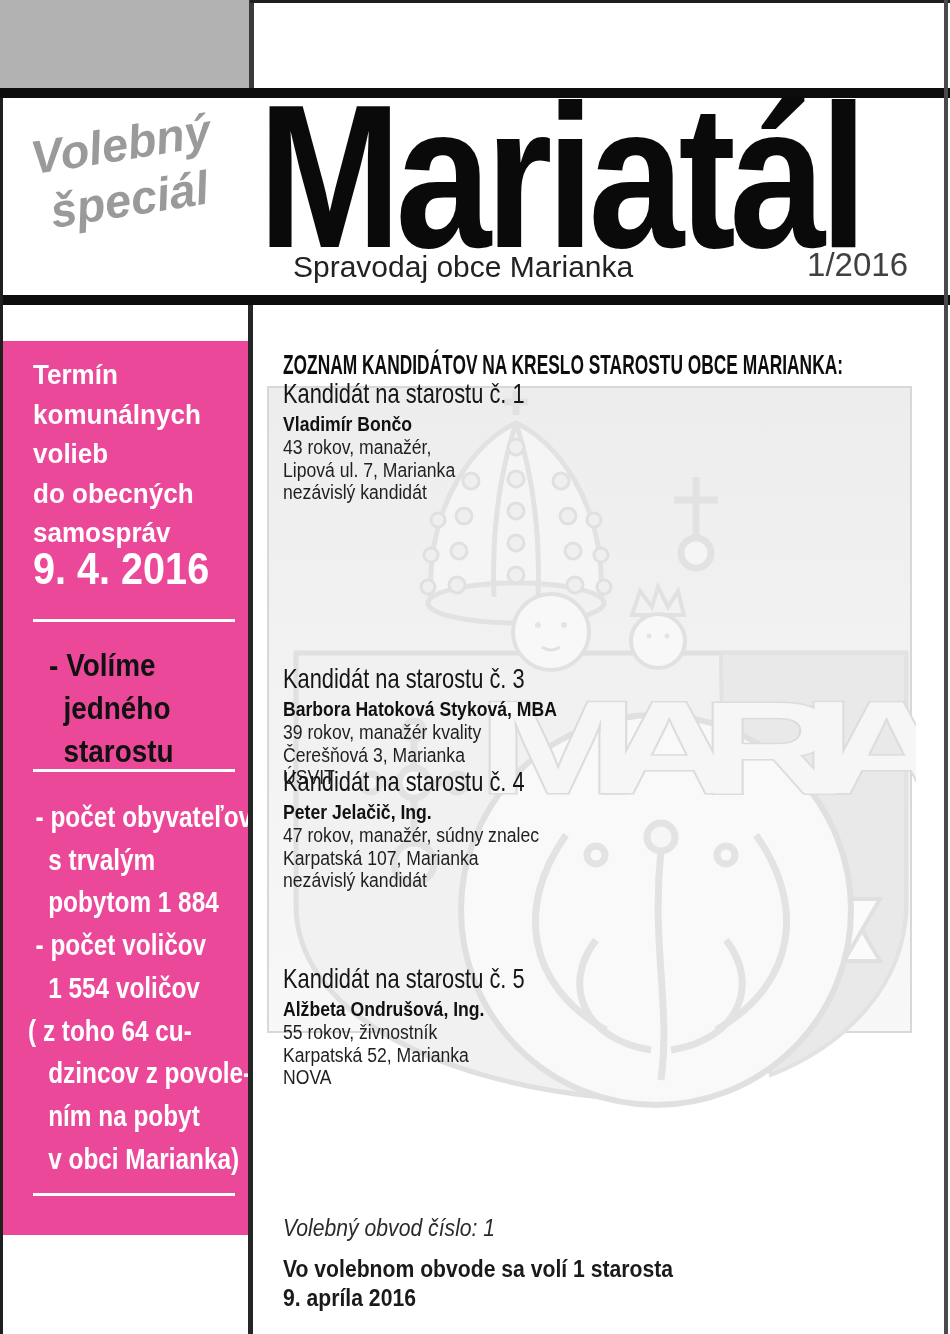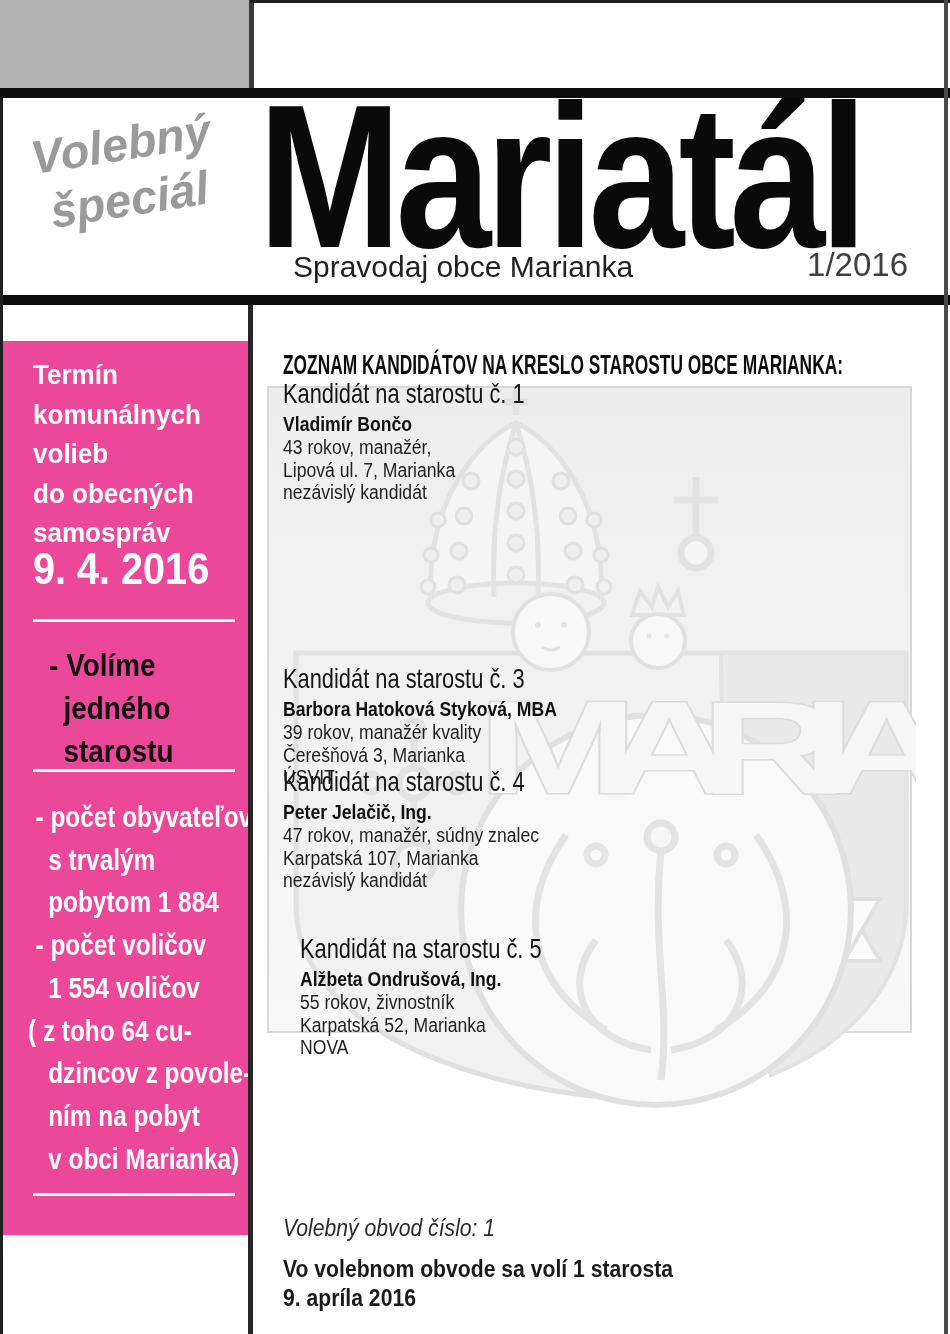--- a/index.html
+++ b/index.html
@@ -58,21 +58,21 @@
   .main-heading{
     left:283px;top:350px;font-size:28px;line-height:30px;font-weight:bold;
     color:#0d0d0d;white-space:nowrap;letter-spacing:0px;
     transform:scaleX(0.62);transform-origin:left top;
   }
   .watermark{left:266px;top:385px;pointer-events:none;}
   .cand{position:absolute;left:283px;width:620px;color:#1f1f1f;}
   .cand .c-title{font-size:28px;line-height:35px;white-space:nowrap;transform:scaleX(0.78);transform-origin:left top;color:#151515;}
   .cand .c-name{margin-top:2px;font-size:20px;line-height:23px;font-weight:bold;white-space:nowrap;transform:scaleX(0.88);transform-origin:left top;color:#111;}
   .cand .c-lines{font-size:20px;line-height:22.7px;white-space:pre-line;transform:scaleX(0.88);transform-origin:left top;}
-  .c1{top:376px;} .c2{top:526px;} .c3{top:661px;} .c4{top:764px;} .c5{top:931px;margin-left:17px;} .c6{top:1066px;}
+  .c1{top:376px;} .c2{top:526px;} .c3{top:661px;} .c4{top:764px;} .c5{top:961px;} .c6{top:1066px;}
   .district-note{left:283px;top:1215px;font-size:23px;line-height:27px;font-style:italic;color:#2a2a2a;transform:scaleX(0.92);transform-origin:left top;}
   .footer-note{left:283px;top:1255px;font-size:23px;line-height:29px;font-weight:bold;color:#1a1a1a;white-space:pre-line;transform:scaleX(0.92);transform-origin:left top;}
 </style>
 </head>
 <body>
 
 <div class="page">
 
   <div class="abs corner-box"></div>
   <div class="abs corner-divider"></div>

